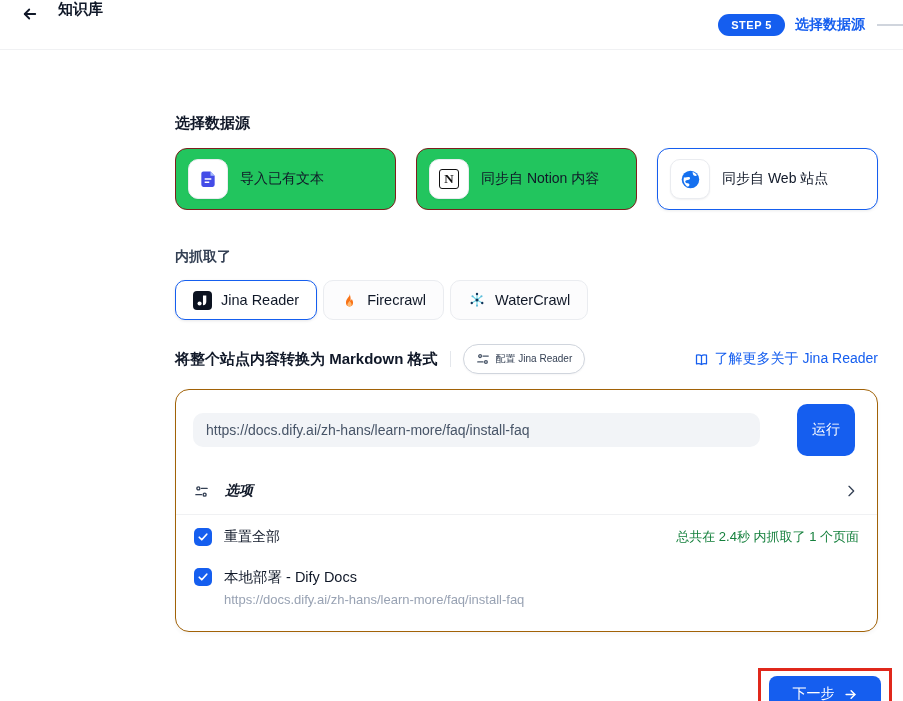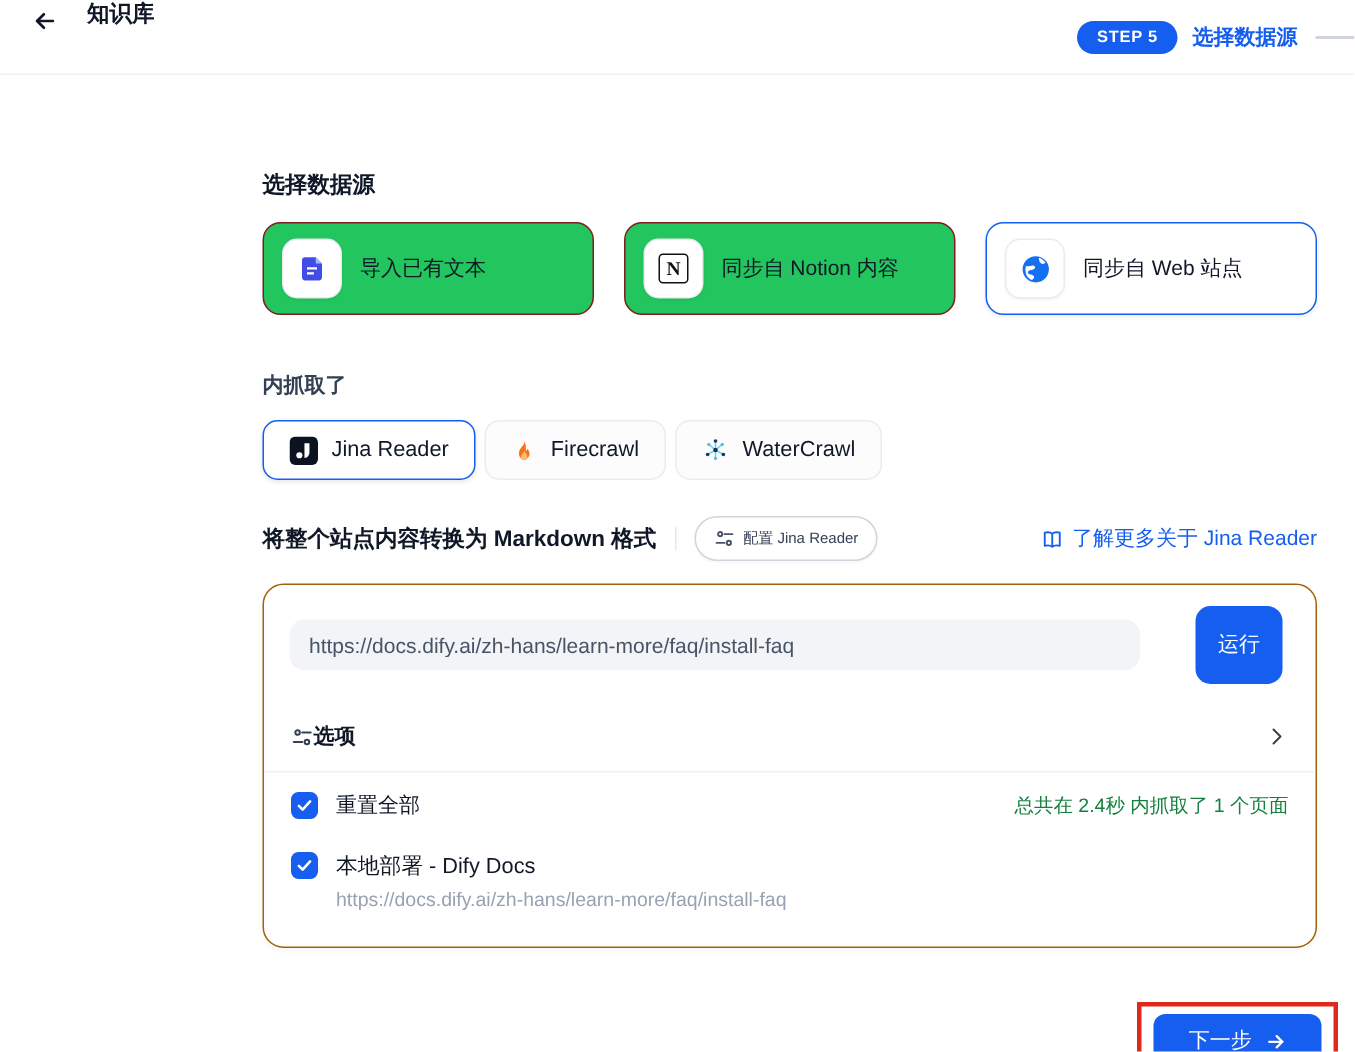--- a/index.html
+++ b/index.html
@@ -132,24 +132,25 @@
   }
   .run-btn {
     height: 52px; padding: 0 15px;
     background: #155eef; color: #fff;
     border: none; border-radius: 10px;
     font-size: 14px; font-weight: 500;
     cursor: pointer; flex-shrink: 0;
     font-family: "Liberation Sans", sans-serif;
   }
   .options-row {
-    display: flex; align-items: center; gap: 0;
+    display: flex; align-items: center; gap: 16px;
     padding: 14px 18px;
     cursor: pointer;
     border-bottom: 1px solid #f0f1f3;
+    font-style: italic;
   }
   .options-label { font-size: 14px; font-weight: 700; color: #101828; }
   .options-chevron { margin-left: auto; display: flex; }
 
   .result-row { display: flex; align-items: center; padding: 13px 18px 12px 18px; }
   .checkbox {
     width: 18px; height: 18px;
     background: #155eef; border-radius: 5px;
     display: flex; align-items: center; justify-content: center;
     cursor: pointer; flex-shrink: 0;

